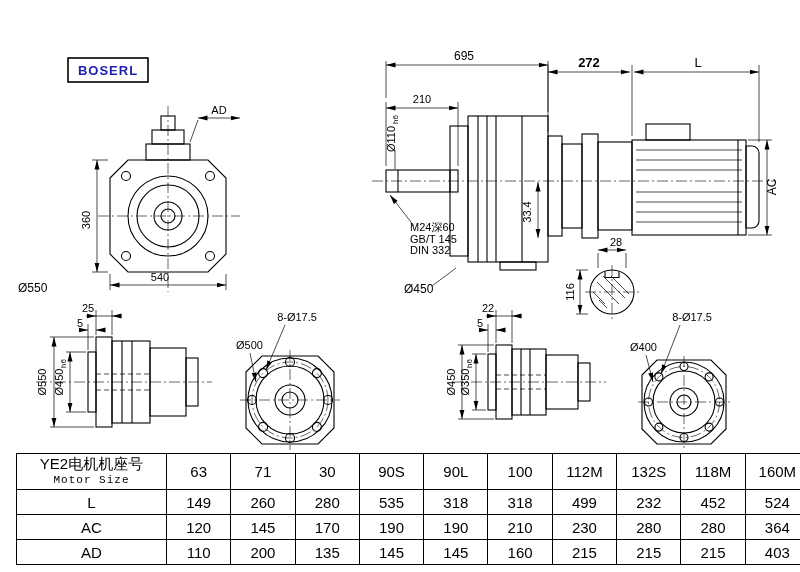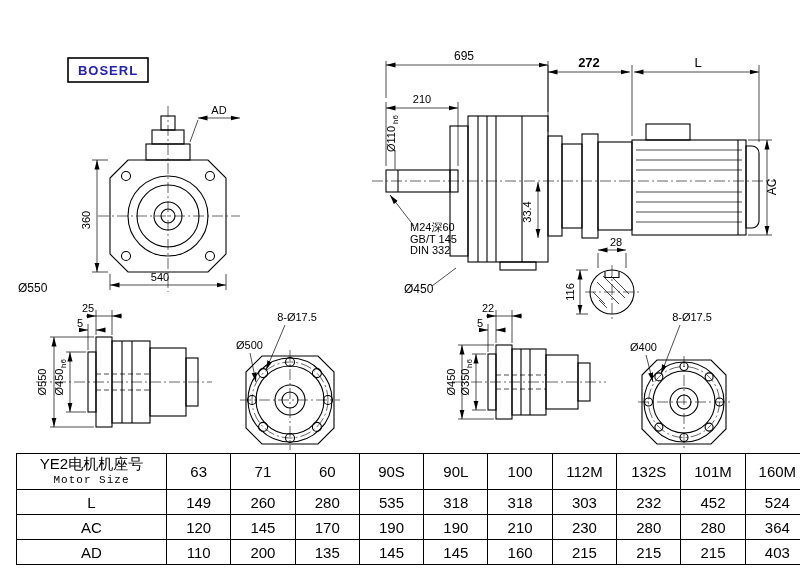--- a/index.html
+++ b/index.html
@@ -307,38 +307,38 @@
         <col>
     </colgroup>
     <tbody>
       <tr>
         <td class="hc">
           <div>YE2电机机座号</div>
           <div class="en">Motor Size</div>
         </td>
         <td>63</td>
         <td>71</td>
-        <td>60</td>
+        <td>30</td>
         <td>90S</td>
         <td>90L</td>
         <td>100</td>
         <td>112M</td>
         <td>132S</td>
-        <td>101M</td>
+        <td>118M</td>
         <td>160M</td>
       </tr>
       <tr>
         <td>L</td>
         <td>149</td>
         <td>260</td>
         <td>280</td>
         <td>535</td>
         <td>318</td>
         <td>318</td>
-        <td>303</td>
+        <td>499</td>
         <td>232</td>
         <td>452</td>
         <td>524</td>
       </tr>
       <tr>
         <td>AC</td>
         <td>120</td>
         <td>145</td>
         <td>170</td>
         <td>190</td>

